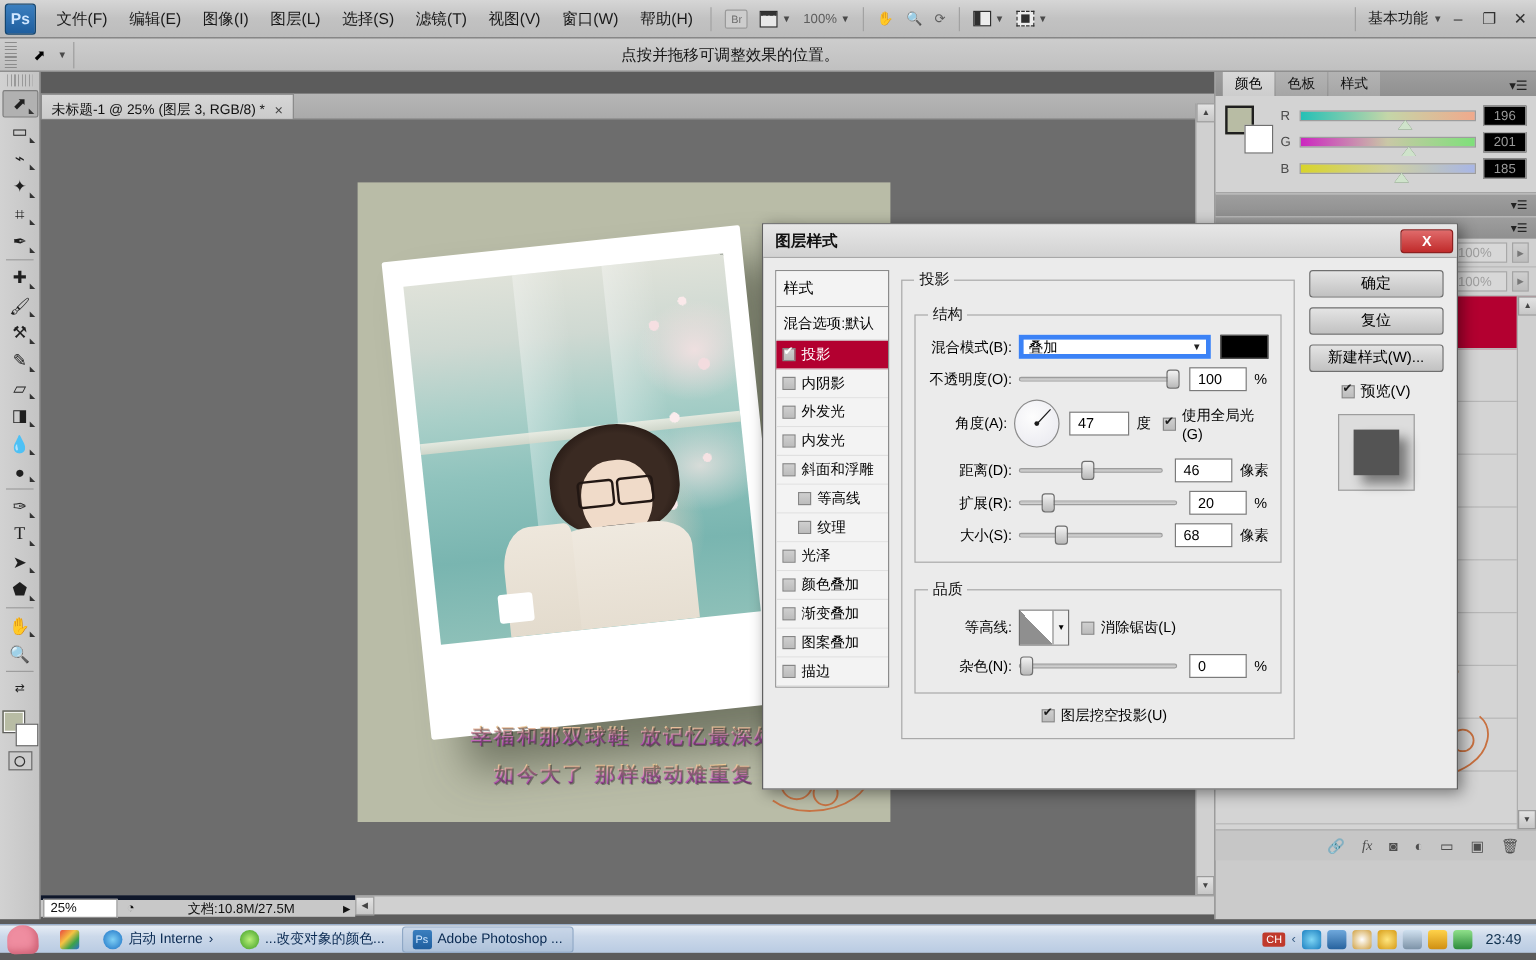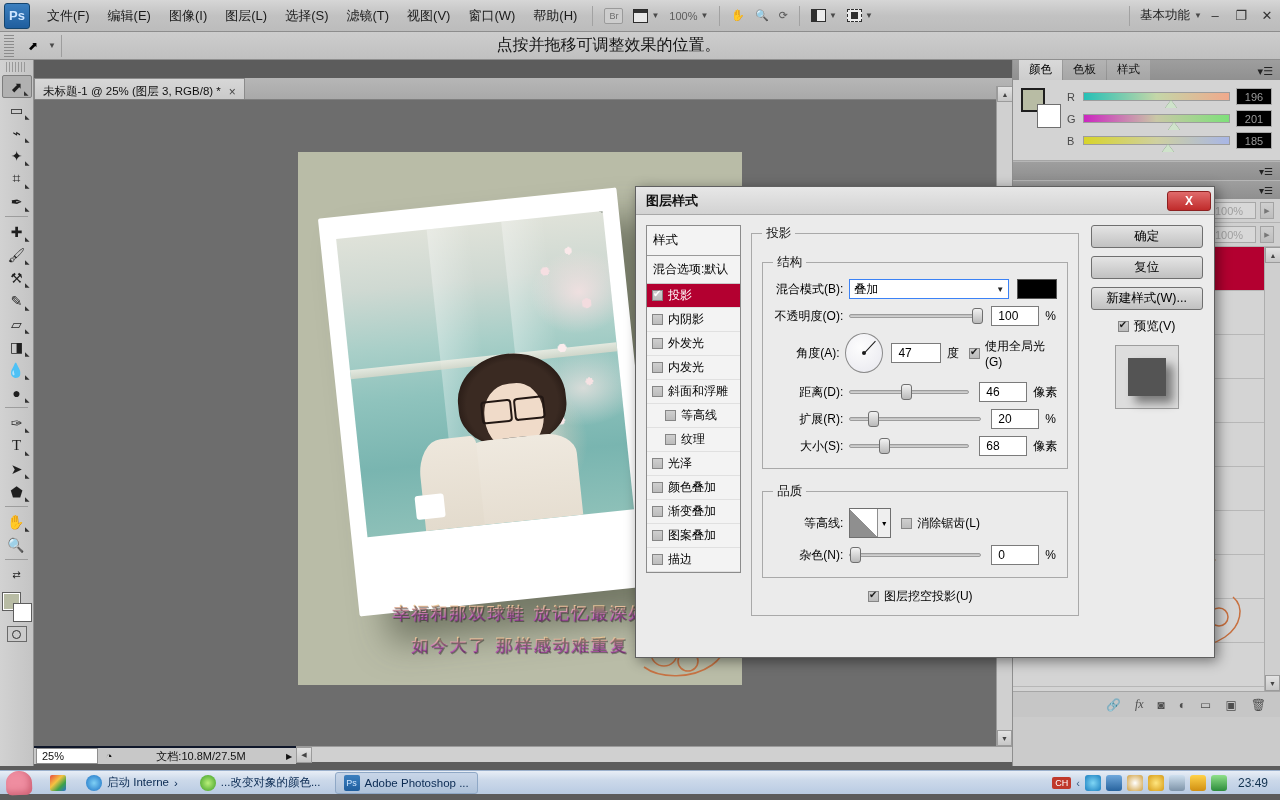--- a/index.html
+++ b/index.html
@@ -73,21 +73,21 @@
     display: flex; align-items: center;
   }
   .grip { width: 10px; height: 22px;
     background: repeating-linear-gradient(#8b8b8b 0 1px, transparent 1px 3px);
     margin: 0 4px; }
   .opt-tool {
     width: 30px; height: 24px; display: flex; align-items: center; justify-content: center;
   }
   .opt-sep { width: 1px; height: 22px; background: #9d9d9d; margin: 0 5px; }
   .opt-hint {
-    flex: 1; text-align: center; font-size: 16px; color: #141414;
+    flex: 1; text-align: center; font-size: 13px; color: #141414;
     padding-right: 130px;
   }
 
   
   .toolbar {
     position: absolute; left: 0; top: 60px; width: 34px; height: 706px;
     background: linear-gradient(90deg,#d2d2d2,#c4c4c4);
     border-right: 1px solid #8f8f8f;
   }
   .tb-grip { height: 10px; background: repeating-linear-gradient(90deg,#999 0 1px, transparent 1px 3px);
@@ -234,21 +234,21 @@
   }
   .arrowbox {
     width: 16px; height: 16px; background: linear-gradient(#e3e3e3,#c7c7c7);
     border: 1px solid #9b9b9b; display: flex; align-items: center; justify-content: center;
     font-size: 7px; color: #444;
   }
 
   
   .statusbar {
     position: absolute; left: 34px; top: 746px; width: 262px; height: 18px;
-    background: #c8c8c8; border-top: 2px solid #0f172a;
+    background: #c8c8c8; border-top: 4px solid #0f172a;
     display: flex; align-items: center; font-size: 11px; color: #111;
   }
   .zoombox {
     width: 62px; height: 16px; background: #fff; border: 1px solid #8e8e8e;
     display: flex; align-items: center; padding-left: 5px; margin-left: 2px;
   }
   .st-icon { width: 22px; display: flex; align-items: center; justify-content: center; }
   .st-doc { flex: 1; text-align: center; }
   .st-tri { width: 14px; text-align: center; font-size: 8px; }
 
@@ -364,21 +364,21 @@
 
   .settings-col { flex: 1; }
   fieldset.grp {
     border: 1px solid #a9a9a9; padding: 8px 10px 10px; margin: 0;
   }
   fieldset.grp legend { padding: 0 4px; font-size: 12.5px; color: #111; }
   fieldset.grp.inner { margin-top: 4px; }
   .frow { display: flex; align-items: center; margin-bottom: 7px; }
   .flabel { width: 76px; text-align: right; font-size: 12px; padding-right: 6px; }
   .select {
-    width: 160px; height: 20px; background: #fff; border: 1px solid #3b82f6;
+    width: 160px; height: 20px; background: #fff; border: 4px solid #3b82f6;
     display: flex; align-items: center; padding: 0 4px; font-size: 12px; position: relative;
   }
   .select .arw { margin-left: auto; font-size: 8px; color: #222; }
   .colorchip { width: 40px; height: 20px; background: #000; border: 1px solid #555; margin-left: 8px; }
   .track {
     position: relative; height: 4px; background: linear-gradient(#bcbcbc,#d6d6d6);
     border: 1px solid #9c9c9c; border-radius: 2px; flex: 1; max-width: 132px;
   }
   .track .knob {
     position: absolute; top: -7px; width: 11px; height: 16px;

